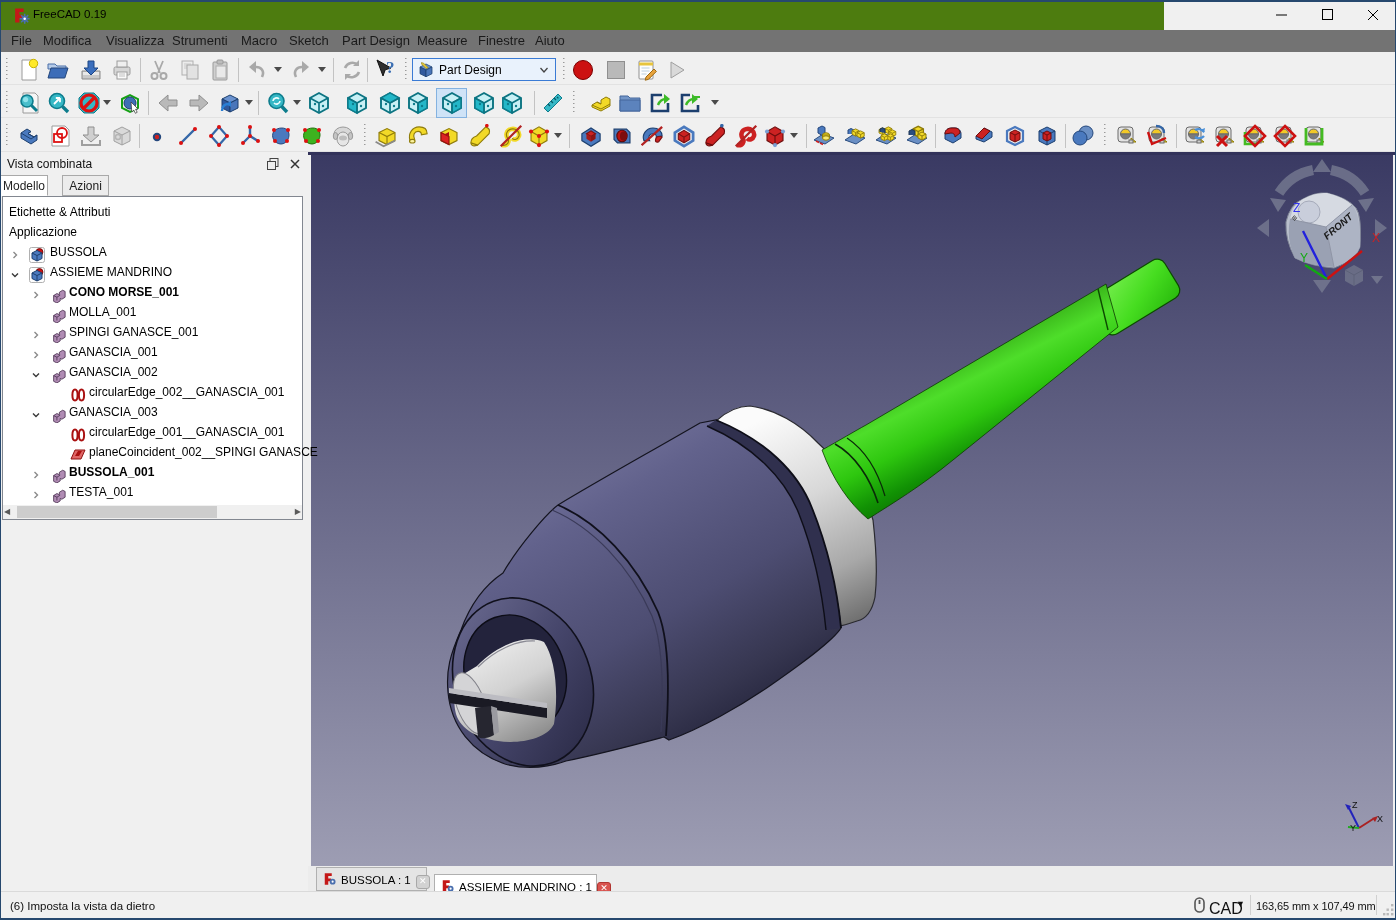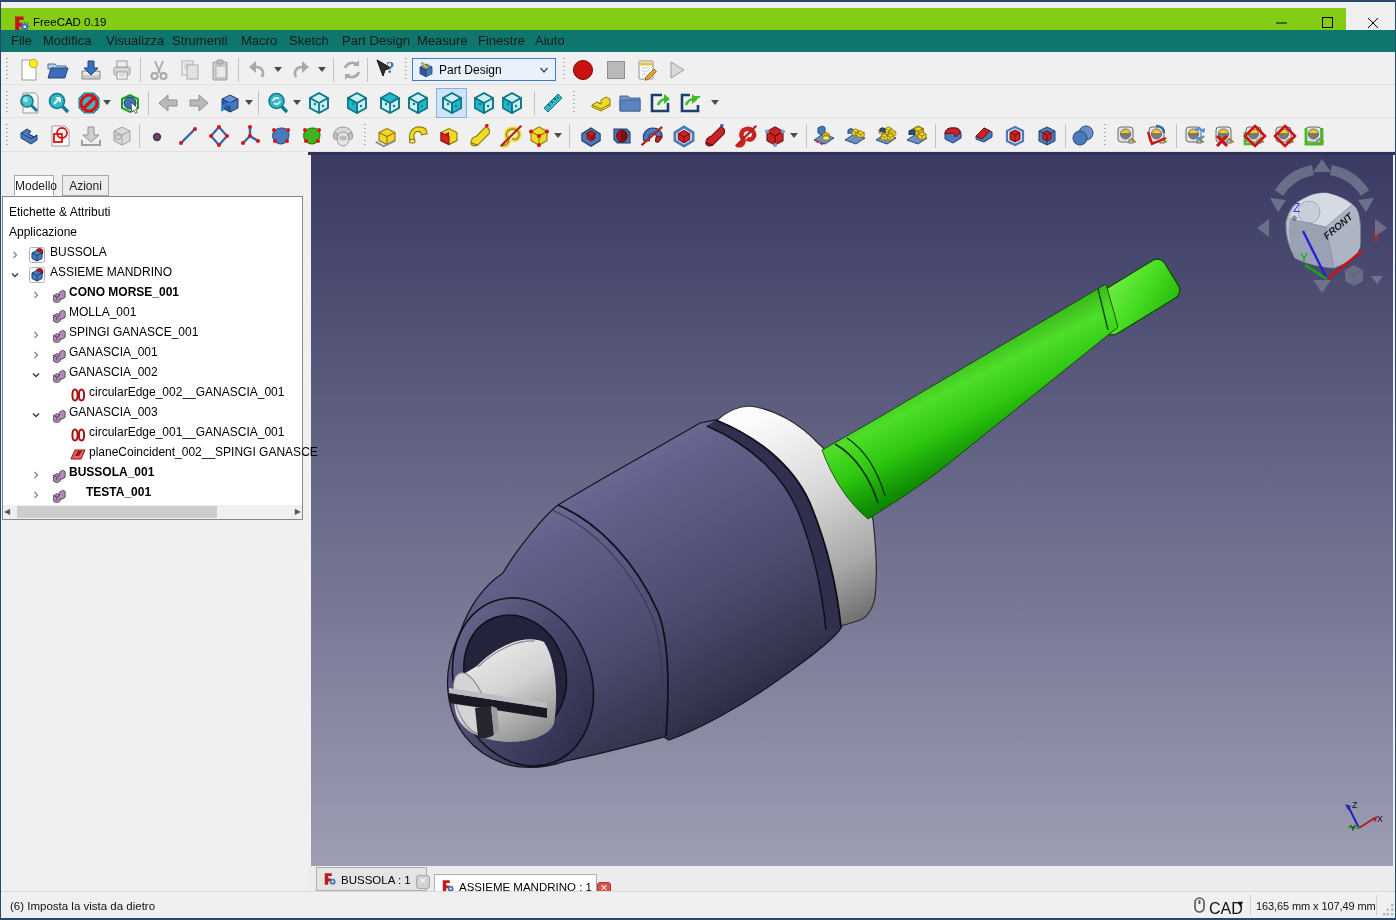--- a/index.html
+++ b/index.html
@@ -1,20 +1,20 @@
 <!DOCTYPE html>
 <html><head><meta charset="utf-8"><style>
 *{margin:0;padding:0;box-sizing:border-box}
 body{width:1396px;height:920px;position:relative;font-family:"Liberation Sans",sans-serif;background:#f0f0f0;overflow:hidden}
 .frame{position:absolute;inset:0;border:1px solid #26486e;border-top:2px solid #26486e;border-bottom:2px solid #26486e;pointer-events:none;z-index:99}
-.titlebar{position:absolute;left:0;top:8px;width:1346px;height:30px;background:#84cc16}
+.titlebar{position:absolute;left:0;top:0;width:1164px;height:30px;background:#4d7c0f}
 .titlebar>svg:first-child{position:absolute;left:13px;top:7px}
 .tt{position:absolute;left:33px;top:8px;font-size:11.5px;color:#000}
 .wbtn{position:absolute;top:0}
-.menubar{position:absolute;left:0;top:30px;width:1396px;height:22px;background:#0f766e;font-size:13px}
+.menubar{position:absolute;left:0;top:30px;width:1396px;height:22px;background:#737373;font-size:13px}
 .menubar span{position:absolute;top:3px;color:#1a1a1a}
 .tbrow{position:absolute;left:0;width:1396px;background:#f0f0f0;border-bottom:1px solid #e2e2e2}
 .ic{position:absolute}
 .hdl{position:absolute;width:3px;height:24px;background-image:repeating-linear-gradient(#9a9a9a 0 1.5px,transparent 1.5px 4px);background-size:1.5px 100%;background-repeat:no-repeat;background-position:1px 0}
 .sep{position:absolute;width:1px;height:24px;background:#c3c3c3}
 .dd{position:absolute;width:0;height:0;border-left:4px solid transparent;border-right:4px solid transparent;border-top:5px solid #4a4a4a}
 .combo{position:absolute;left:412px;top:58px;width:144px;height:23px;background:#e9f2fc;border:1px solid #3a7bd5;font-size:12px;color:#000}
 .combo svg{position:absolute;left:4px;top:2px}
 .combo span{position:absolute;left:26px;top:4px}
 .combo .chev{position:absolute;left:126px;top:7px}
@@ -597,21 +597,30 @@
   </svg>
 <svg class="ic" style="left:1303px;top:124px" width="24" height="24" viewBox="0 0 24 24">
     <rect x="3" y="3" width="15" height="15" rx="3" fill="#e3e3e3" stroke="#6a6a6a"></rect>
     <path d="M5.5 10a5 5 0 0 1 10 0z" fill="#f2c927" stroke="#6a6a6a"></path>
     <path d="M5.5 10a5 5 0 0 0 10 0z" fill="#7a7a7a" stroke="#6a6a6a"></path>
     <path d="M16 14l5 4h-5z" fill="#f2d927" stroke="#8f7c0a"></path>
     <rect x="14" y="16" width="4" height="3" fill="#cdcdcd" stroke="#6a6a6a"></rect>
     <path d="M3 4v16h16V4" fill="none" stroke="#44bb22" stroke-width="2.8"></path>
   </svg>
 <div class="lpanel">
-<div class="ltab sel" style="left:14px;width:40px">Modello</div>
+<div class="lphead">Vista combinata
+<svg style="position:absolute;left:266px;top:3px" width="14" height="14" viewBox="0 0 14 14">
+        <rect x="4" y="1.5" width="8" height="8" fill="none" stroke="#444"></rect>
+        <rect x="1.5" y="4.5" width="8" height="8" fill="#eee" stroke="#444"></rect>
+      </svg>
+<svg style="position:absolute;left:288px;top:3px" width="14" height="14" viewBox="0 0 14 14">
+        <path d="M3 3l8 8M11 3l-8 8" stroke="#333" stroke-width="1.5"></path>
+      </svg>
+</div>
+<div class="ltab sel" style="left:0;width:48px">Modello</div>
 <div class="ltab" style="left:62px;width:47px">Azioni</div>
 <div class="treebox"></div>
 <div class="trow" style="top:53px;left:9px">Etichette &amp; Attributi</div>
     <div class="trow" style="top:73px;left:9px">Applicazione</div>
     <svg class="tvi" style="left:10px;top:98px" width="10" height="10" viewBox="0 0 10 10">
       <path d="M3.5 2l3 3-3 3" fill="none" stroke="#8a8a8a" stroke-width="1.4"></path>
     </svg>
     <svg class="tvi" style="left:29px;top:95px" width="16" height="16" viewBox="0 0 16 16">
       <rect x="0.5" y="0.5" width="15" height="15" rx="2" fill="#fdfdfd" stroke="#b0b0b0"></rect>
       <circle cx="10.5" cy="5" r="3.4" fill="#cc1111" stroke="#7a0808"></circle>
@@ -697,21 +706,21 @@
       <path d="M2 8l4 2 4-2.5M6 10v4" fill="none" stroke="#4a3050" transform="translate(2 2) scale(0.82)"></path>
     </svg>
     <div class="trow" style="top:313px;left:69px;font-weight:bold">BUSSOLA_001</div>
     <svg class="tvi" style="left:31px;top:338px" width="10" height="10" viewBox="0 0 10 10">
       <path d="M3.5 2l3 3-3 3" fill="none" stroke="#8a8a8a" stroke-width="1.4"></path>
     </svg>
     <svg class="tvi" style="left:50px;top:335px" width="16" height="16" viewBox="0 0 16 16">
       <path d="M2 8l4-2.5 3 1.5v-3l4-2.5 3 1.5v7l-4 2.5-2-1v3l-4 2.5-4-2z" fill="#b08cb4" stroke="#4a3050" transform="translate(2 2) scale(0.82)"></path>
       <path d="M2 8l4 2 4-2.5M6 10v4" fill="none" stroke="#4a3050" transform="translate(2 2) scale(0.82)"></path>
     </svg>
-    <div class="trow" style="top:333px;left:86px;font-weight:bold">TESTA_001</div>
+    <div class="trow" style="top:333px;left:69px;font-weight:normal">TESTA_001</div>
 <div class="hscroll">
       <div class="harrow" style="left:1px">◀</div>
       <div class="hthumb"></div>
       <div class="harrow" style="right:1px">▶</div>
     </div>
 </div>
 <svg class="vp" width="1085" height="711" viewBox="311 155 1085 711">
 <defs>
 <linearGradient id="sky" x1="0" y1="0" x2="0" y2="1">
  <stop offset="0" stop-color="#3a3a63"></stop>

